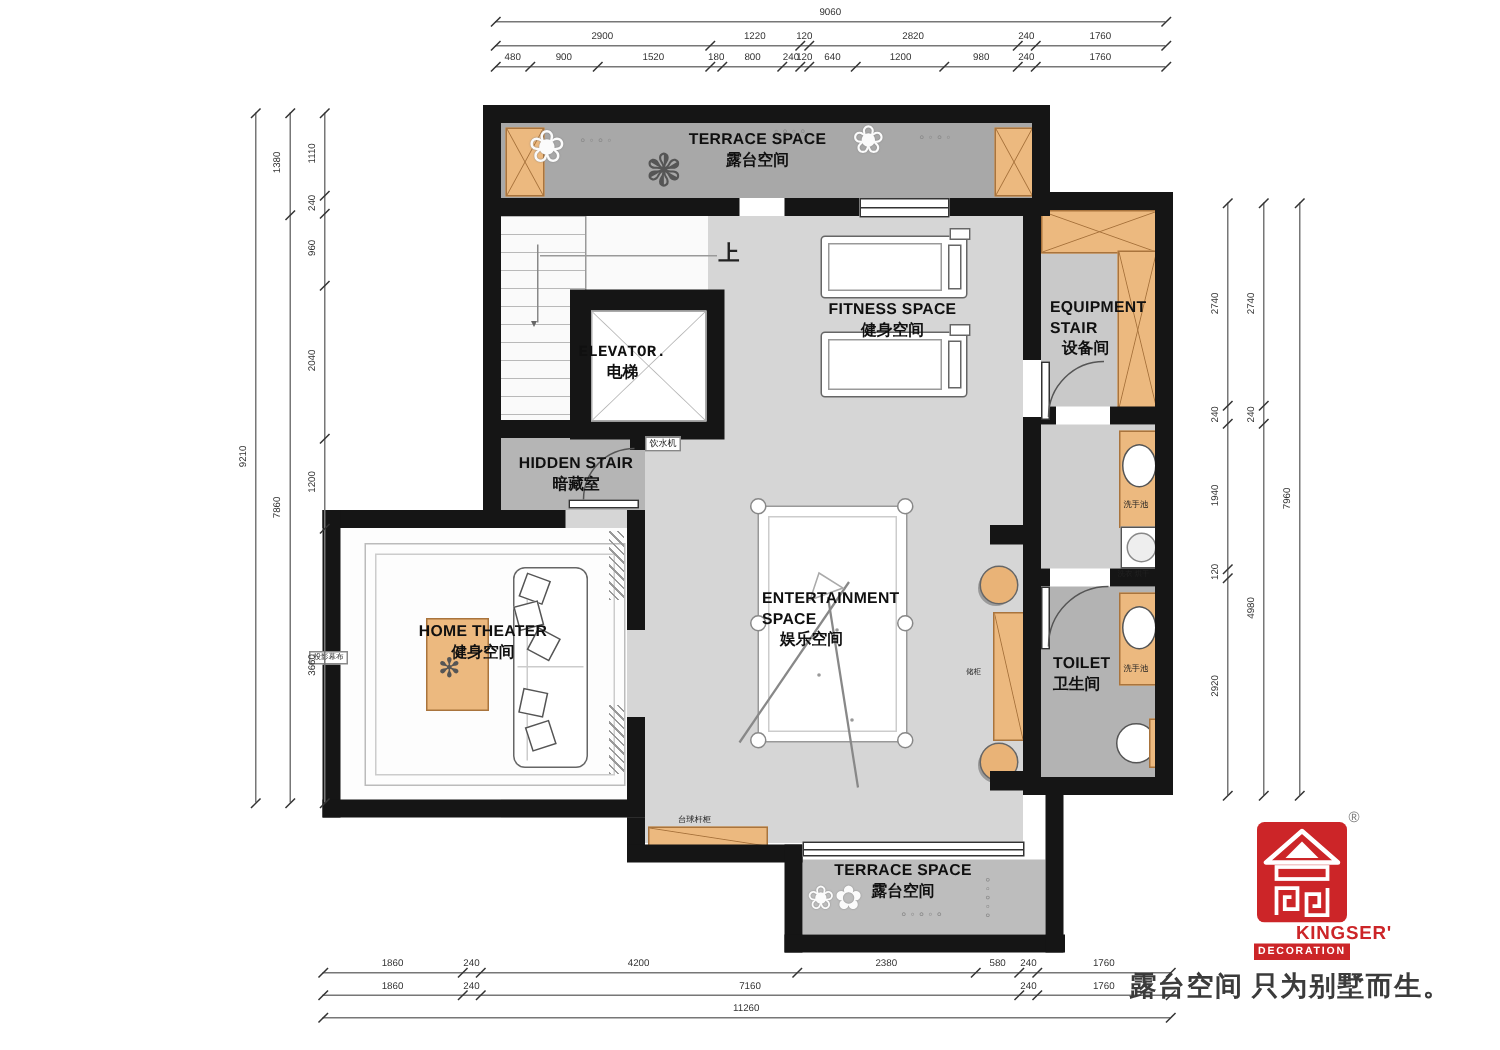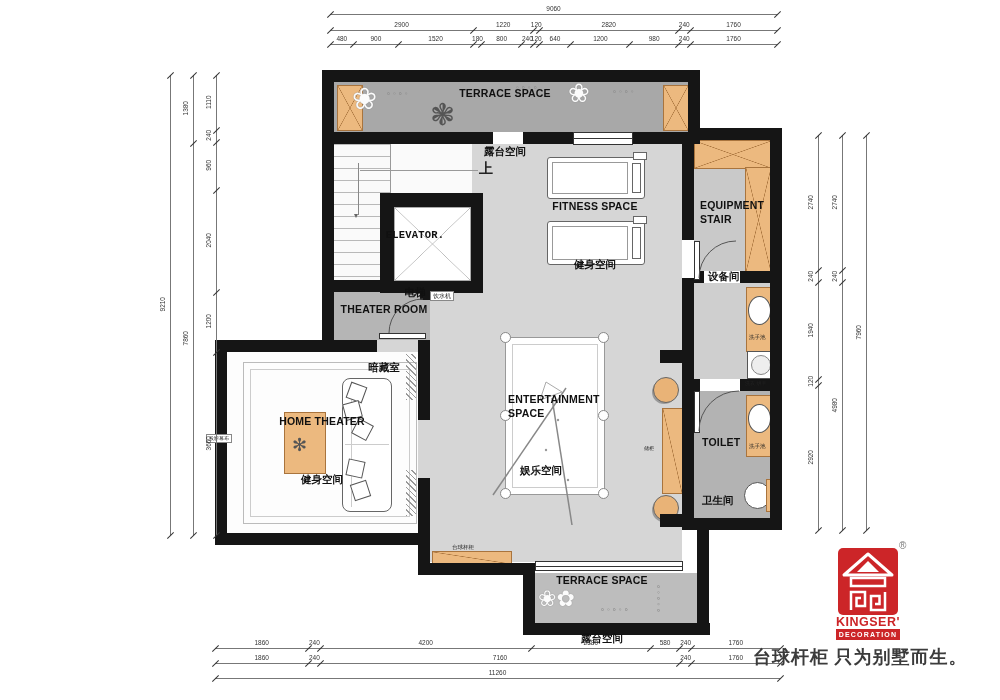--- a/index.html
+++ b/index.html
@@ -13,21 +13,21 @@
           linear-gradient(to top right, transparent calc(50% - .6px), #a9743d 50%, transparent calc(50% + .6px)),
           linear-gradient(to bottom right, transparent calc(50% - .6px), #a9743d 50%, transparent calc(50% + .6px));}
   .xwhite{position:absolute;background-color:#fff;border:1px solid #aaa;
         background-image:
           linear-gradient(to top right, transparent calc(50% - .6px), #bbb 50%, transparent calc(50% + .6px)),
           linear-gradient(to bottom right, transparent calc(50% - .6px), #bbb 50%, transparent calc(50% + .6px));}
   .wood{position:absolute;background:#ecb97f;border:1px solid #a9743d;}
   .diag{background-image:linear-gradient(to top right, transparent calc(50% - .6px), #a9743d 50%, transparent calc(50% + .6px));}
   .room-label{position:absolute;text-align:center;color:#101010;font-weight:bold;line-height:1.3;}
   .room-label .en{font-size:10.5px;letter-spacing:.2px;}
-  .room-label .zh{font-size:10.5px;margin-top:44px;}
+  .room-label .zh{font-size:10.5px;}
   .room-label.left{text-align:left;}
   .tiny{position:absolute;font-size:5.5px;color:#222;white-space:nowrap;line-height:1;}
   .tiny.boxed{background:#fff;border:1px solid #888;padding:1px 2px;font-size:6px;}
   .dim-line{position:absolute;background:#777;}
   .dim-tick{position:absolute;width:9px;height:1px;background:#333;transform:rotate(-45deg);}
   .dim-label{position:absolute;width:34px;text-align:center;font-size:6.5px;color:#333;line-height:1;}
   .dim-label.v{transform:rotate(-90deg);}
   .plant{position:absolute;line-height:1;}
   .pebbles{position:absolute;font-size:8px;letter-spacing:2px;color:#8a8a8a;line-height:1;}
   .pillow{position:absolute;width:15px;height:15px;background:#fff;border:1px solid #555;}
@@ -37,21 +37,21 @@
   .window{position:absolute;background:#fff;border:1px solid #333;
           background-image:linear-gradient(#333,#333);background-size:100% 1px;background-position:center;background-repeat:no-repeat;}
   .curtain{position:absolute;background-image:repeating-linear-gradient(45deg,#999 0 1px,transparent 1px 4px);}
   .treadmill{position:absolute;background:#fff;border:1.5px solid #666;border-radius:3px;}
   .tm-belt{position:absolute;left:4px;top:4px;bottom:4px;right:16px;border:1px solid #999;}
   .tm-bar{position:absolute;right:3px;top:5px;bottom:5px;width:7px;background:#fff;border:1px solid #666;}
   .tm-console{position:absolute;right:-3px;top:-6px;width:12px;height:6px;background:#fff;border:1px solid #666;}
   .arcsvg{position:absolute;overflow:visible;}
   .arcsvg path{fill:none;stroke:#555;stroke-width:1;}
   .leaf{position:absolute;background:#fff;border:1px solid #333;}
-  .logo-brand{position:absolute;color:#cc2528;font-weight:bold;font-size:12.5px;letter-spacing:.5px;text-align:center;}
+  .logo-brand{position:absolute;color:#cc2528;font-weight:bold;font-size:12.5px;letter-spacing:.5px;text-align:center;margin-left:28px;}
   .logo-band{position:absolute;background:#cc2528;color:#fff;font-weight:bold;font-size:7px;letter-spacing:1.2px;text-align:center;line-height:11px;}
   .tagline{position:absolute;font-family:"Liberation Serif",serif;font-weight:bold;font-size:18px;color:#3b3b3b;letter-spacing:1px;}
 </style>
 </head>
 <body>
 
 <div class="stage">
 
   <div class="floor" style="left:334px;top:82px;width:354px;height:50px;background:#a8a8a8;"></div>
   <div class="floor" style="left:334px;top:144px;width:348px;height:418px;background:#d6d6d6;"></div>
@@ -205,21 +205,21 @@
   </div>
   <div class="room-label" style="left:535px;top:200px;width:120px;">
     <div class="en">FITNESS SPACE</div>
     <div class="zh">健身空间</div>
   </div>
   <div class="room-label left" style="left:700px;top:199px;width:64px;">
     <div class="en">EQUIPMENT STAIR</div>
     <div class="zh" style="padding-left:8px;">设备间</div>
   </div>
   <div class="room-label" style="left:334px;top:303px;width:100px;">
-    <div class="en">THEATER ROOM</div>
+    <div class="en">HIDDEN STAIR</div>
     <div class="zh">暗藏室</div>
   </div>
   <div class="room-label" style="left:252px;top:415px;width:140px;">
     <div class="en">HOME THEATER</div>
     <div class="zh">健身空间</div>
   </div>
   <div class="room-label left" style="left:508px;top:393px;width:96px;">
     <div class="en">ENTERTAINMENT SPACE</div>
     <div class="zh" style="padding-left:12px;">娱乐空间</div>
   </div>
@@ -372,15 +372,15 @@
     <rect width="60" height="67" rx="5" fill="#cc2528"></rect>
     <path d="M30 6 L6 27 H54 Z" fill="none" stroke="#fff" stroke-width="3" stroke-linejoin="round"></path>
     <path d="M30 13 L19 24 H41 Z" fill="#fff"></path>
     <rect x="13" y="30" width="34" height="8" fill="none" stroke="#fff" stroke-width="2.5"></rect>
     <path d="M13 62 V44 H27 V58 H18.5 V50 H23" fill="none" stroke="#fff" stroke-width="2.5"></path>
     <path d="M47 44 V62 H33 V48 H41.5 V56 H37" fill="none" stroke="#fff" stroke-width="2.5"></path>
   </svg>
   <div class="abs" style="left:899px;top:540px;font-size:10px;color:#777;">®</div>
   <div class="logo-brand" style="left:834px;top:615px;width:68px;">KINGSER'</div>
   <div class="logo-band" style="left:836px;top:629px;width:64px;height:11px;">DECORATION</div>
-  <div class="tagline" style="left:753px;top:645px;">台球杆柜 只为别墅而生。</div>
+  <div class="tagline" style="left:753px;top:645px;">露台空间 只为别墅而生。</div>
 
 </div>
 
 </body></html>

